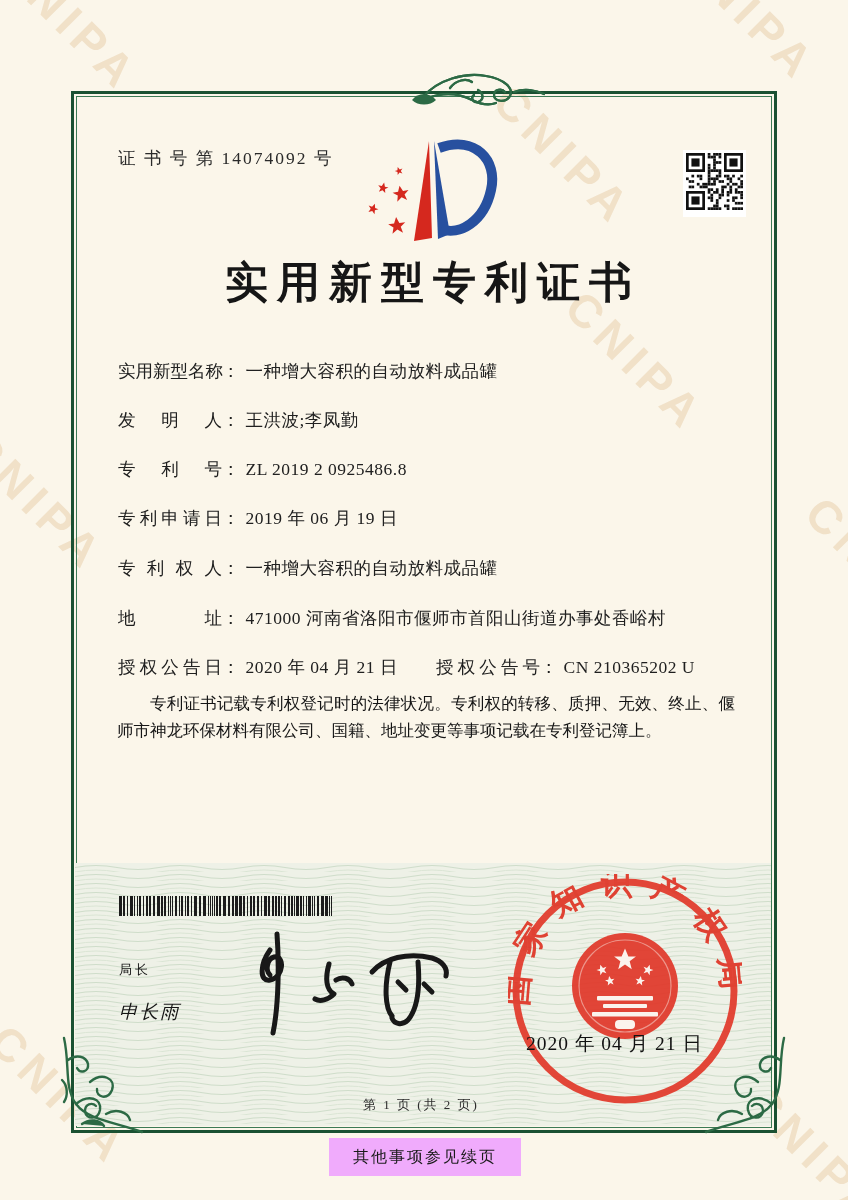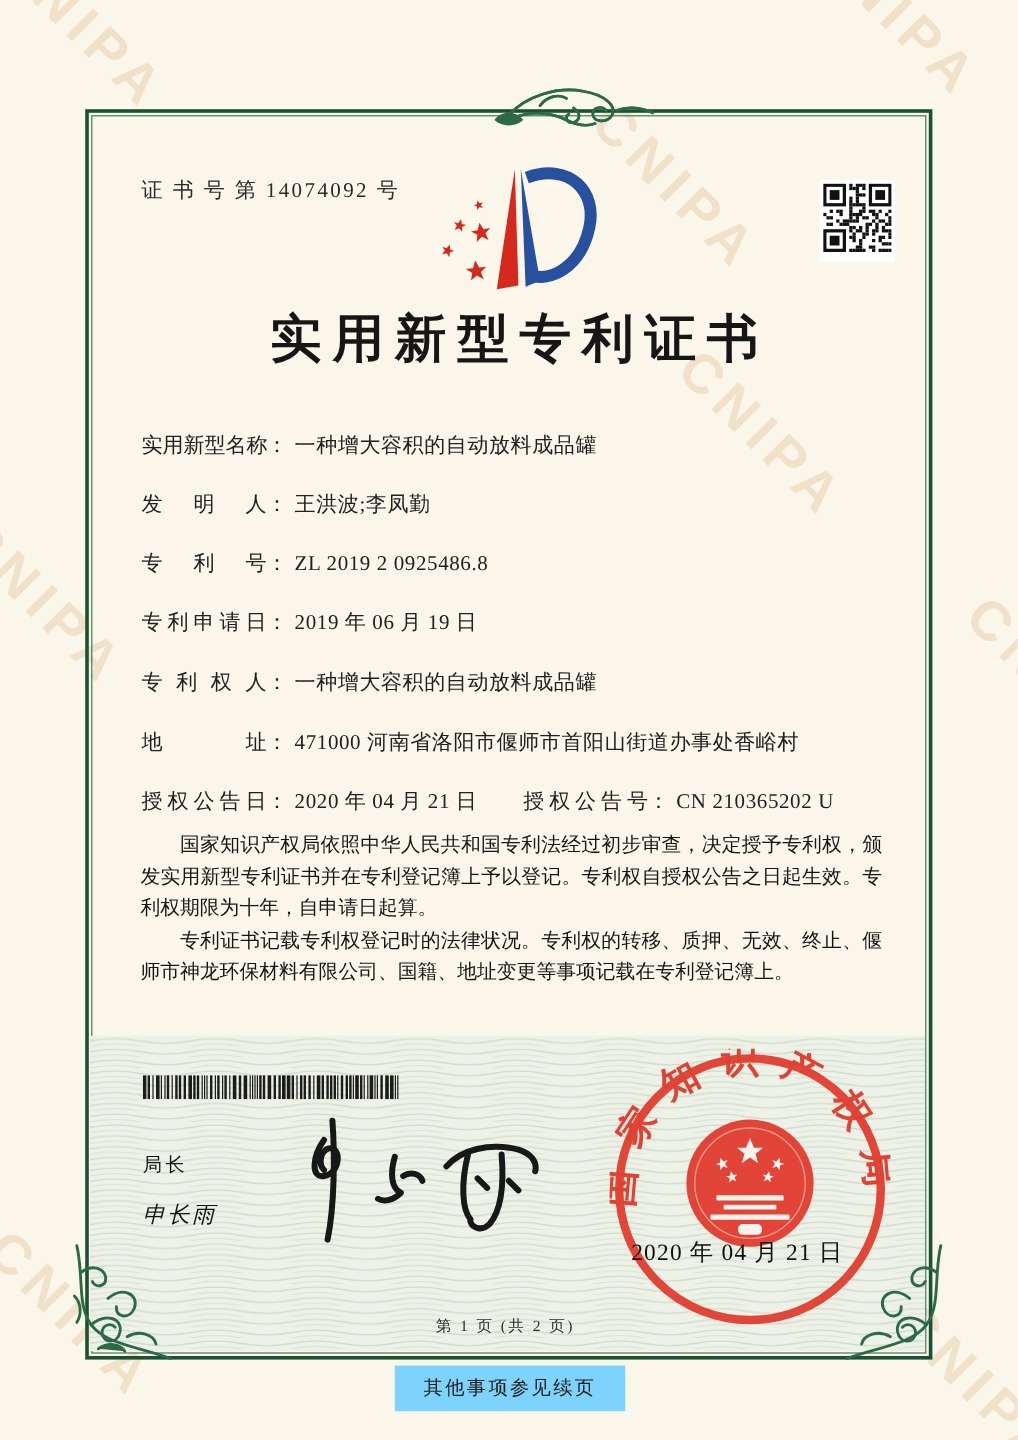--- a/index.html
+++ b/index.html
@@ -30,29 +30,29 @@
   .title{left:71px;top:254px;width:700px;text-align:center;
     font-size:43px;font-weight:700;letter-spacing:9px;color:#161616;margin-left:12px;}
   .row{position:absolute;left:118px;font-size:17.5px;color:#202020;white-space:nowrap;}
   .lab{display:inline-flex;justify-content:space-between;width:104px;vertical-align:top;}
   .colon{display:inline-block;margin-right:6px;}
   .val{letter-spacing:0.5px;}
   .row2{position:absolute;left:436px;font-size:17.5px;white-space:nowrap;}
   .body-text{left:117px;top:691px;width:618px;font-size:16.5px;line-height:26.5px;color:#151515;}
   .body-text p{margin:0;text-indent:2em;text-align:justify;}
   .bar-wrap{left:119px;top:896px;}
-  .director{left:119px;top:961px;font-size:16px;letter-spacing:3px;color:#141414;}
+  .director{left:119px;top:961px;font-size:13px;letter-spacing:3px;color:#141414;}
   .director2{left:119px;top:999px;font-size:18.5px;letter-spacing:2px;color:#141414;font-style:italic;}
   .sig{left:232px;top:928px;}
   .seal{left:508px;top:874px;z-index:4;}
   .seal-date{left:526px;top:1030px;font-size:19.5px;letter-spacing:1px;color:#111;z-index:5;}
   .page-no{left:71px;top:1096px;width:700px;text-align:center;font-size:13px;letter-spacing:2px;color:#2c2c2c;}
   .cont-note{
     left:329px;top:1138px;width:192px;height:38px;z-index:3;
-    background:#7dd3fc;display:flex;align-items:center;justify-content:center;
+    background:#f0abfc;display:flex;align-items:center;justify-content:center;
     font-size:16px;letter-spacing:2px;color:#1b1b1b;
   }
   .qr{left:683px;top:150px;background:#fff;padding:3px;z-index:3;}
 </style>
 </head>
 <body>
 
 <div class="wm" style="left:-18px;top:-6px;">CNIPA</div>
 <div class="wm" style="left:660px;top:-16px;">CNIPA</div>
 <div class="wm" style="left:476px;top:128px;">CNIPA</div>
@@ -334,21 +334,20 @@
   <span class="lab">
       <span>授</span>
       <span>权</span>
       <span>公</span>
       <span>告</span>
       <span>号</span>
     </span><span class="colon">：</span><span class="val">CN 210365202 U</span>
 </div>
 
 <div class="content body-text">
-  <p>国家知识产权局依照中华人民共和国专利法经过初步审查，决定授予专利权，颁发实用新型专利证书并在专利登记簿上予以登记。专利权自授权公告之日起生效。专利权期限为十年，自申请日起算。</p>
   <p>专利证书记载专利权登记时的法律状况。专利权的转移、质押、无效、终止、偃师市神龙环保材料有限公司、国籍、地址变更等事项记载在专利登记簿上。</p>
 </div>
 
 <div class="content bar-wrap">
   <svg id="barsvg" width="217" height="20">
       <rect x="0" y="0" width="3" height="20" fill="#1c1c1c"></rect>
       <rect x="4" y="0" width="2" height="20" fill="#1c1c1c"></rect>
       <rect x="8" y="0" width="1" height="20" fill="#1c1c1c"></rect>
       <rect x="11" y="0" width="3" height="20" fill="#1c1c1c"></rect>
       <rect x="15" y="0" width="1" height="20" fill="#1c1c1c"></rect>

